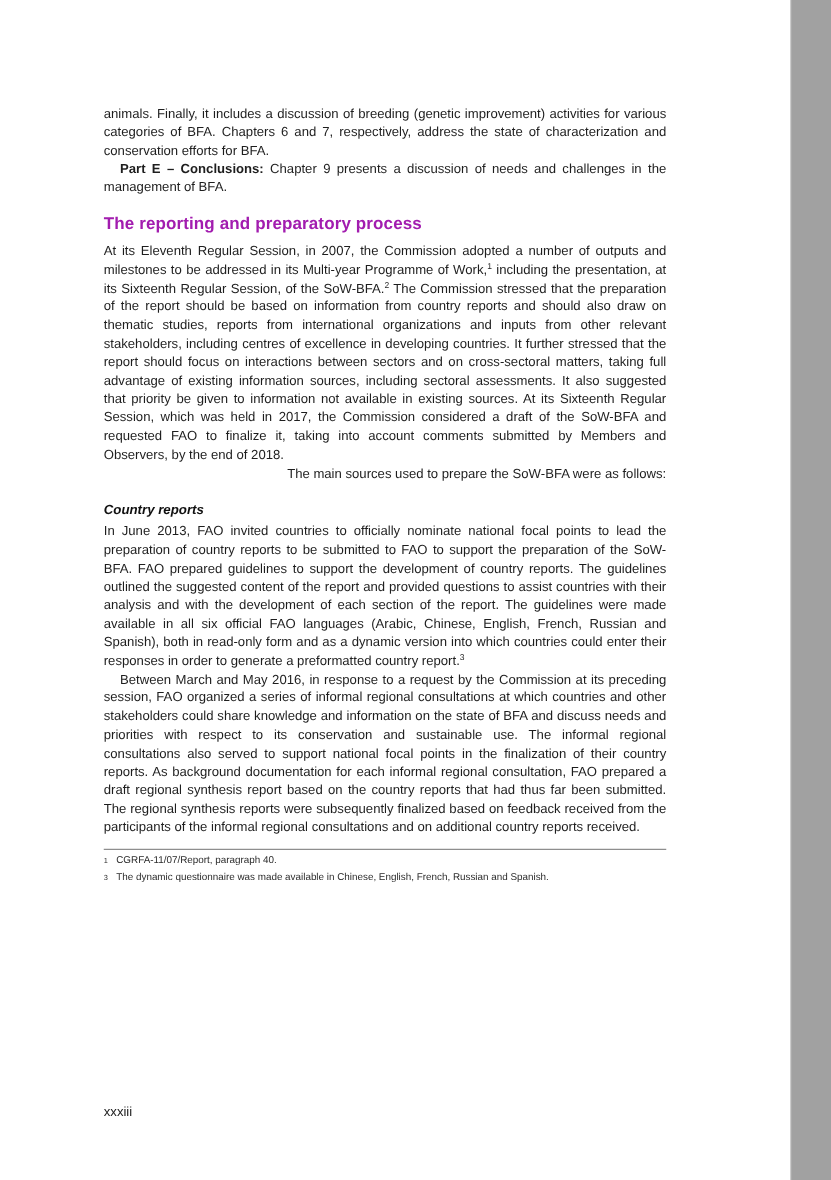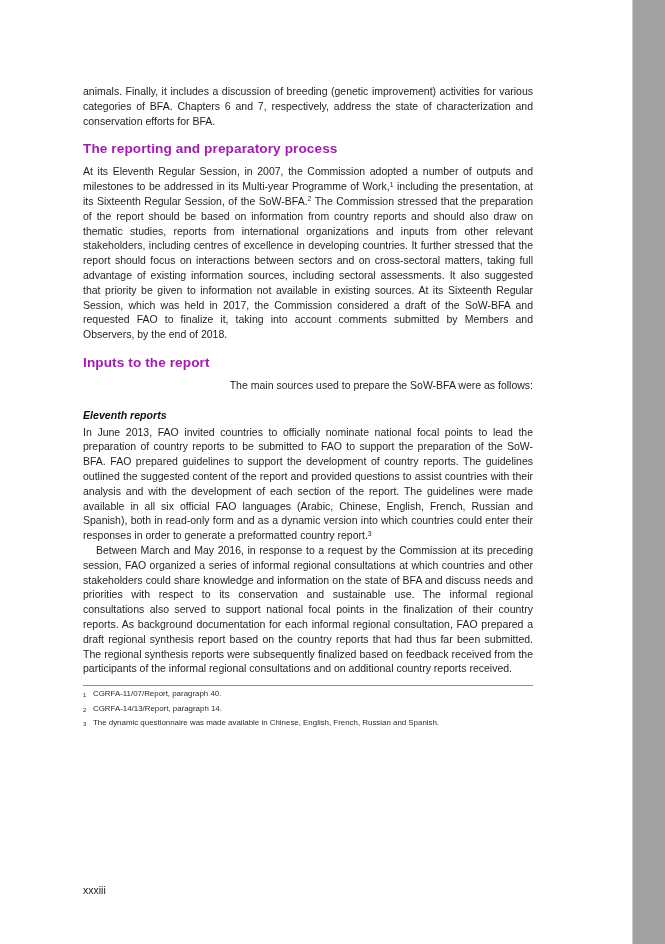--- a/index.html
+++ b/index.html
@@ -44,40 +44,36 @@
   }
 </style>
 </head>
 <body>
 
 <div class="canvas">
   <div class="side-band" style="background: rgb(161, 161, 161);"></div>
 
   <div class="textcol">
     <p class="body j rich"><span>animals. Finally, it includes a discussion of breeding (genetic improvement) activities for various categories of BFA. Chapters 6 and 7, respectively, address the state of characterization and conservation efforts for BFA.</span></p>
+    <p class="body j ind rich"><span class="b">Part E – Conclusions:</span><span> Chapter 9 presents a discussion of needs and challenges in the management of BFA.</span></p>
 
     <h2 class="h1">The reporting and preparatory process</h2>
     <p class="body j rich"><span>At its Eleventh Regular Session, in 2007, the Commission adopted a number of outputs and milestones to be addressed in its Multi-year Programme of Work,</span><sup>1</sup><span> including the presentation, at its Sixteenth Regular Session, of the SoW-BFA.</span><sup>2</sup><span> The Commission stressed that the preparation of the report should be based on information from country reports and should also draw on thematic studies, reports from international organizations and inputs from other relevant stakeholders, including centres of excellence in developing countries. It further stressed that the report should focus on interactions between sectors and on cross-sectoral matters, taking full advantage of existing information sources, including sectoral assessments. It also suggested that priority be given to information not available in existing sources. At its Sixteenth Regular Session, which was held in 2017, the Commission considered a draft of the SoW-BFA and requested FAO to finalize it, taking into account comments submitted by Members and Observers, by the end of 2018.</span></p>
 
-    <h2 class="h1">Inputs to the report</h2>
     <p class="body">The main sources used to prepare the SoW-BFA were as follows:</p>
 
-    <h3 class="h3">Eleventh reports</h3>
+    <h3 class="h3">Country reports</h3>
     <p class="body j rich"><span>In June 2013, FAO invited countries to officially nominate national focal points to lead the preparation of country reports to be submitted to FAO to support the preparation of the SoW-BFA. FAO prepared guidelines to support the development of country reports. The guidelines outlined the suggested content of the report and provided questions to assist countries with their analysis and with the development of each section of the report. The guidelines were made available in all six official FAO languages (Arabic, Chinese, English, French, Russian and Spanish), both in read-only form and as a dynamic version into which countries could enter their responses in order to generate a preformatted country report.</span><sup>3</sup></p>
     <p class="body j ind rich"><span>Between March and May 2016, in response to a request by the Commission at its preceding session, FAO organized a series of informal regional consultations at which countries and other stakeholders could share knowledge and information on the state of BFA and discuss needs and priorities with respect to its conservation and sustainable use. The informal regional consultations also served to support national focal points in the finalization of their country reports. As background documentation for each informal regional consultation, FAO prepared a draft regional synthesis report based on the country reports that had thus far been submitted. The regional synthesis reports were subsequently finalized based on feedback received from the participants of the informal regional consultations and on additional country reports received.</span></p>
 
     <div class="fnrule"></div>
 
     <div class="fn">
       <span class="fn-marker">1</span>
       <span class="fn-text">CGRFA-11/07/Report, paragraph 40.</span>
-    </div>
-    <div class="fn">
-      <span class="fn-marker">2</span>
-      <span class="fn-text">CGRFA-14/13/Report, paragraph 14.</span>
     </div>
     <div class="fn">
       <span class="fn-marker">3</span>
       <span class="fn-text">The dynamic questionnaire was made available in Chinese, English, French, Russian and Spanish.</span>
     </div>
   </div>
 
   <div class="pagenum">xxxiii</div>
 </div>
 

